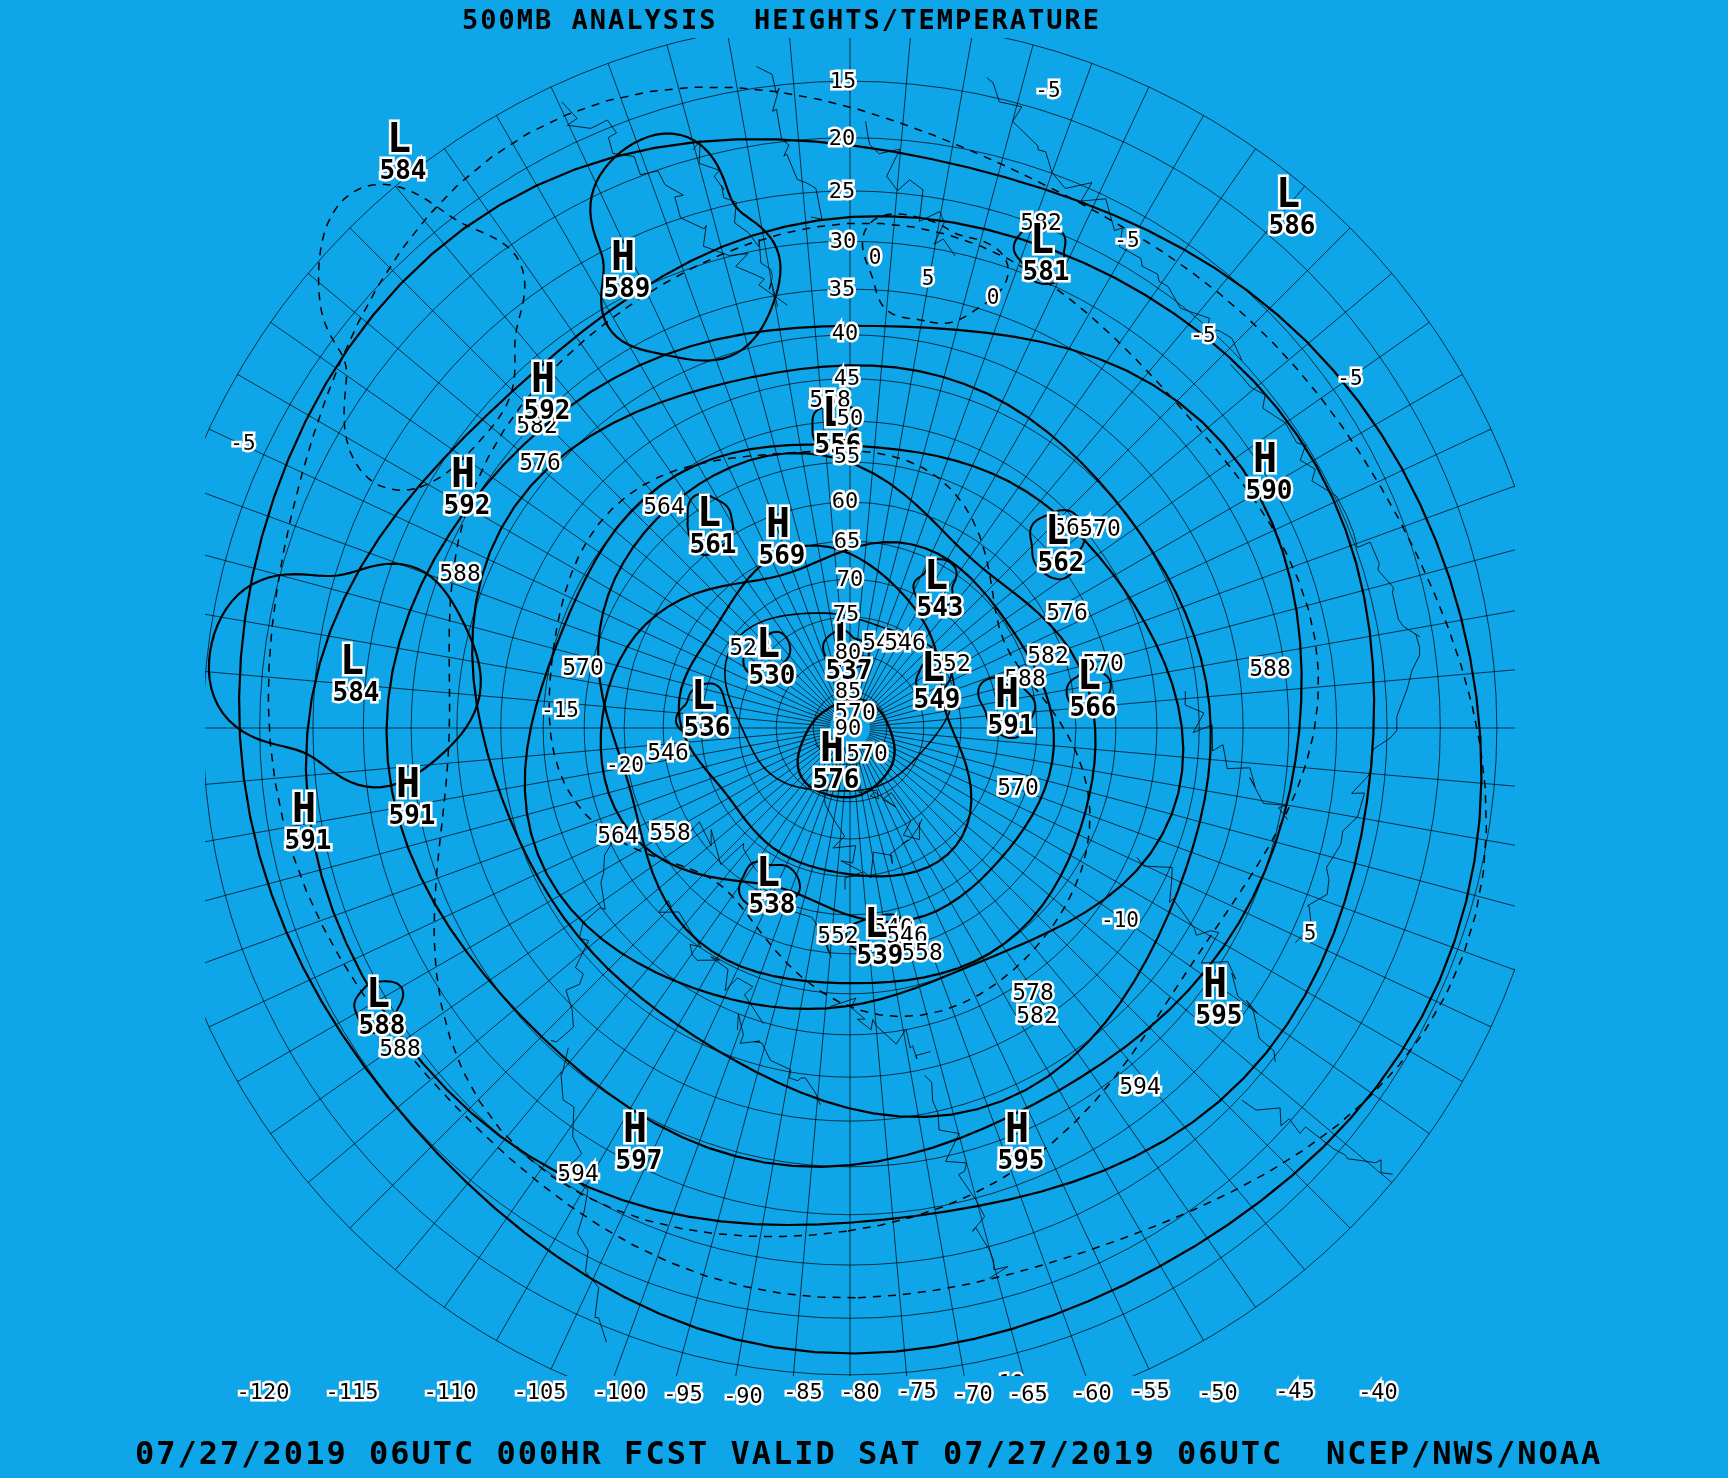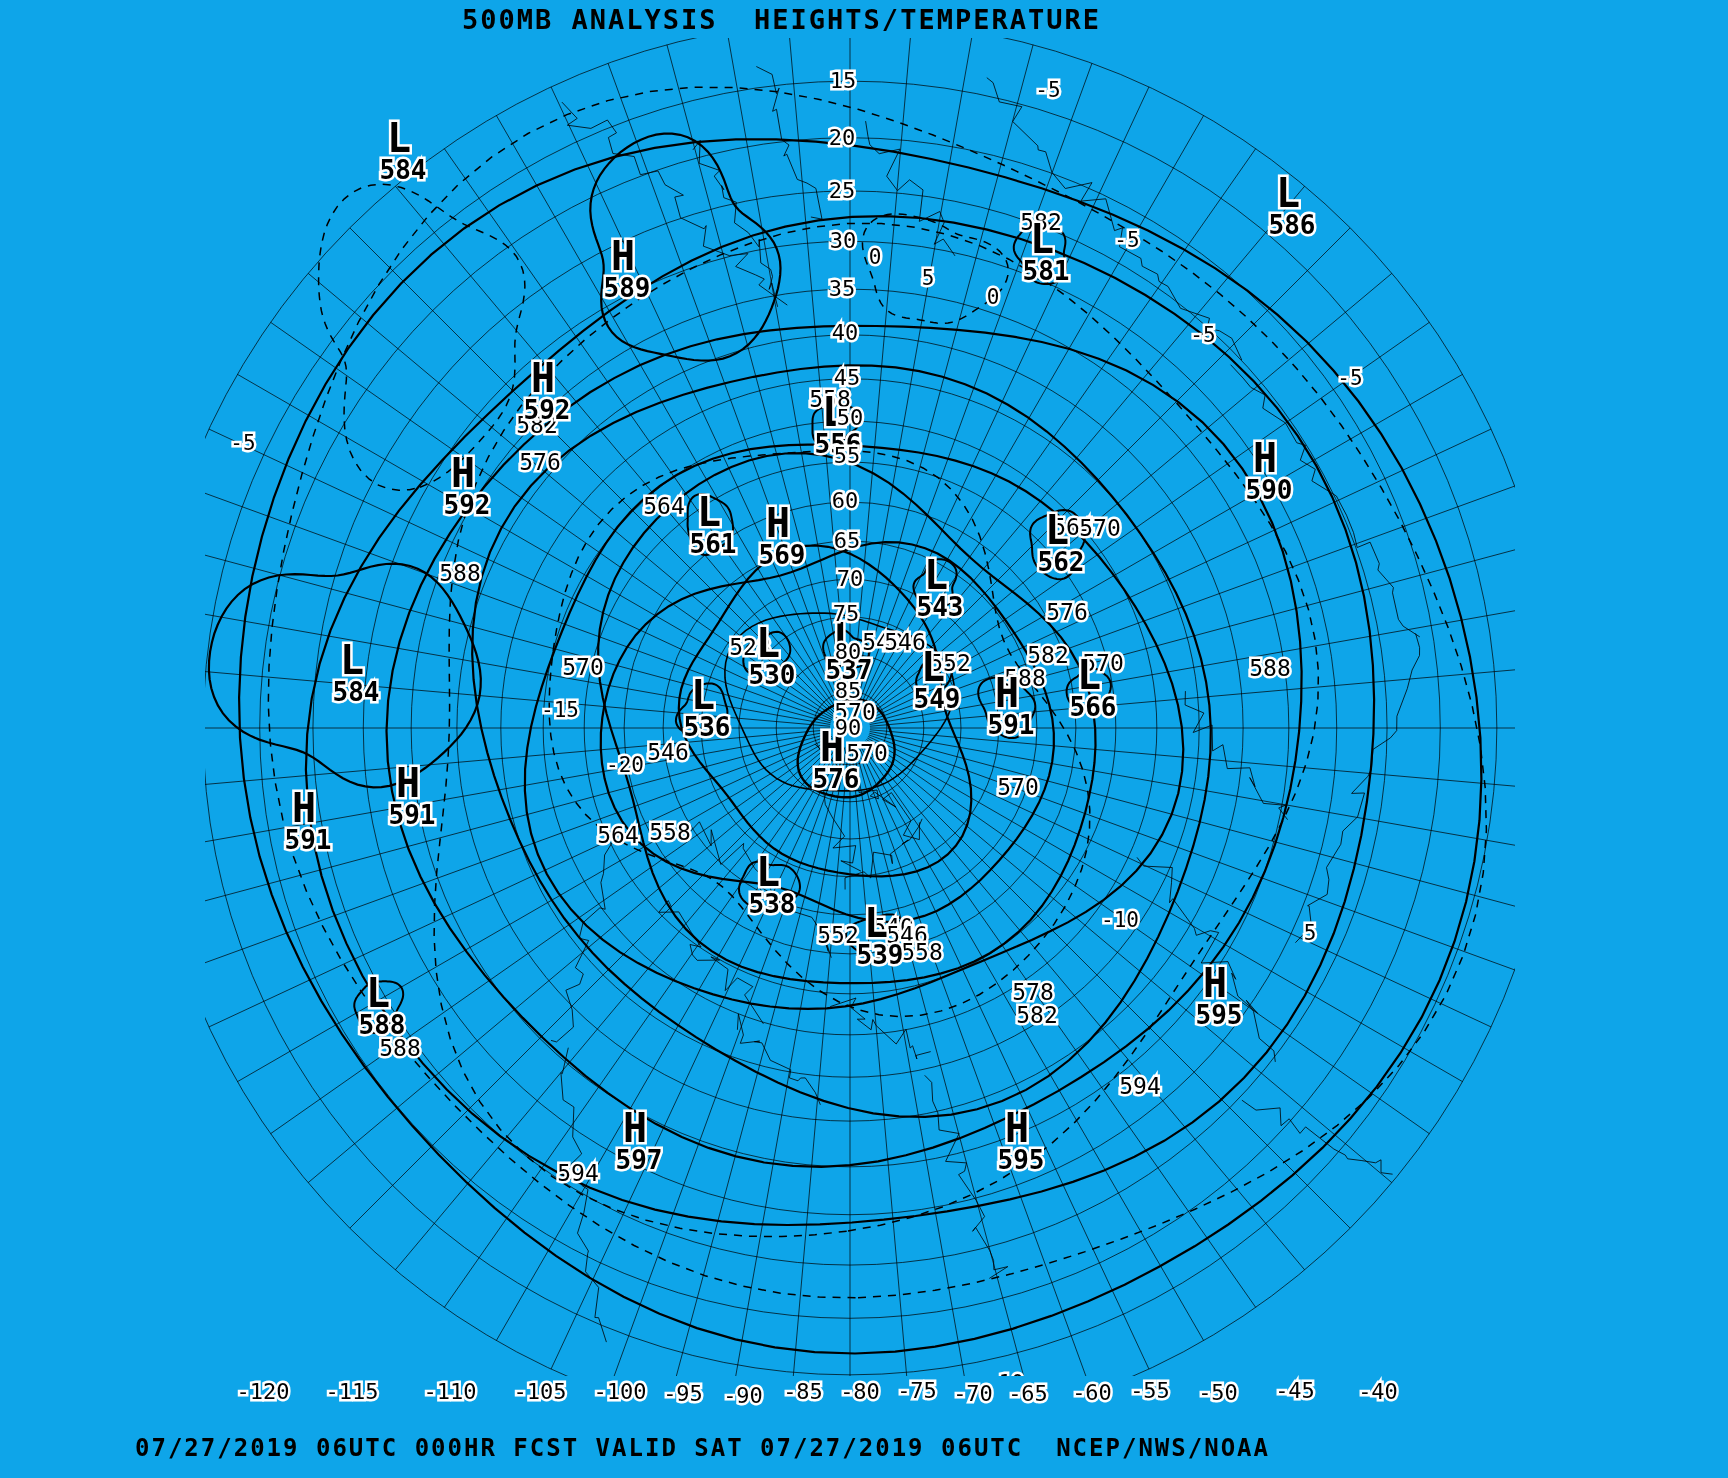--- a/index.html
+++ b/index.html
@@ -1,20 +1,20 @@
 <!DOCTYPE html>
 <html><head>
 <meta charset="utf-8">
 <style>
   html,body{margin:0;padding:0;background:#ffffff;}
   #page{position:relative;width:1728px;height:1478px;background:#0ea5e9;overflow:hidden;
         font-family:"DejaVu Sans Mono","Liberation Mono",monospace;color:#000;}
   .chart-title{position:absolute;left:462px;top:4px;font-size:27px;font-weight:bold;
         letter-spacing:2px;white-space:pre;color:#000;}
-  .chart-caption{position:absolute;left:135px;top:1434px;font-size:24px;font-weight:bold;
+  .chart-caption{position:absolute;left:135px;top:1434px;font-size:32px;font-weight:bold;
         letter-spacing:2px;white-space:pre;color:#000;}
   svg text{font-family:"DejaVu Sans Mono","Liberation Mono",monospace;}
   .pc-letter{font-size:40px;font-weight:bold;}
   .pc-value{font-size:26px;font-weight:bold;}
   .c-label{font-size:23px;}
   .t-label{font-size:21px;}
   .geo-label{font-size:22px;}
 </style>
 </head>
 <body>

